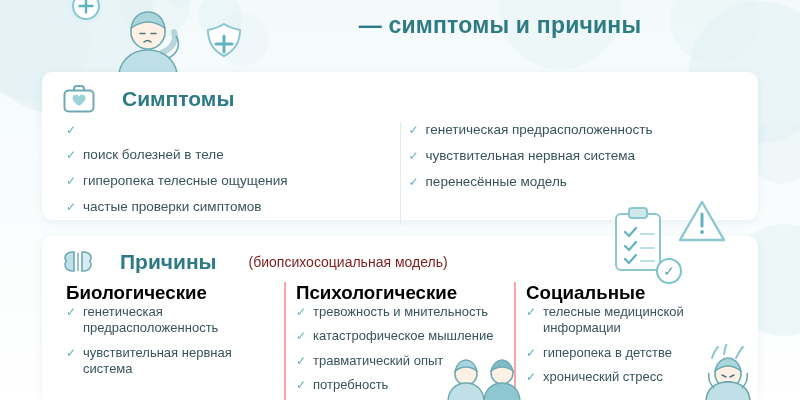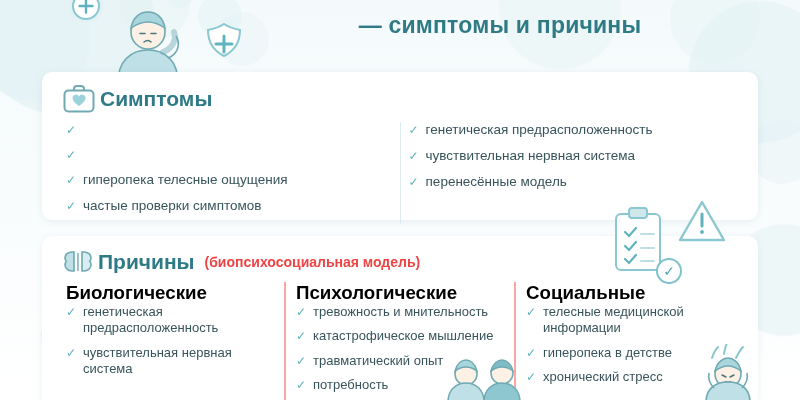--- a/index.html
+++ b/index.html
@@ -50,28 +50,28 @@
   .card {
     position: absolute;
     background: #ffffff;
     border-radius: 10px;
     box-shadow: 0 2px 8px rgba(49,123,134,.10);
   }
   .card-symptoms { left: 42px; top: 72px; width: 716px; height: 148px; }
   .card-causes   { left: 42px; top: 236px; width: 716px; height: 170px; }
 
   .card-head {
-    display: flex; align-items: center; gap: 4px;
+    display: flex; align-items: center; gap: 26px;
     padding: 12px 0 6px 20px;
   }
   .card-head h2 {
     font-size: 21px; color: #2e7b86; font-weight: bold;
   }
   .card-head .sub {
-    font-size: 14px; color: #ef4444; font-weight: bold; margin-left: 6px;
+    font-size: 14px; color: #7f1d1d; font-weight: normal; margin-left: 6px;
   }
 
   .cols {
     display: flex; padding: 2px 16px 0 16px;
   }
   .col { flex: 1; padding: 0 8px; }
   .col + .col { border-left: 1px solid #dcecef; }
 
   ul { list-style: none; }
   li {
@@ -148,20 +148,21 @@
     </div>
 
     <div class="cols">
       <div class="col">
         <ul>
           <li>
               <span class="tick">✓</span>
             </li>
           <li>
               <span class="tick">✓</span>
+              <span>поиск болезней в теле</span>
             </li>
           <li>
               <span class="tick">✓</span>
               <span>гиперопека телесные ощущения</span>
             </li>
           <li>
               <span class="tick">✓</span>
               <span>частые проверки симптомов</span>
             </li>
         </ul>

